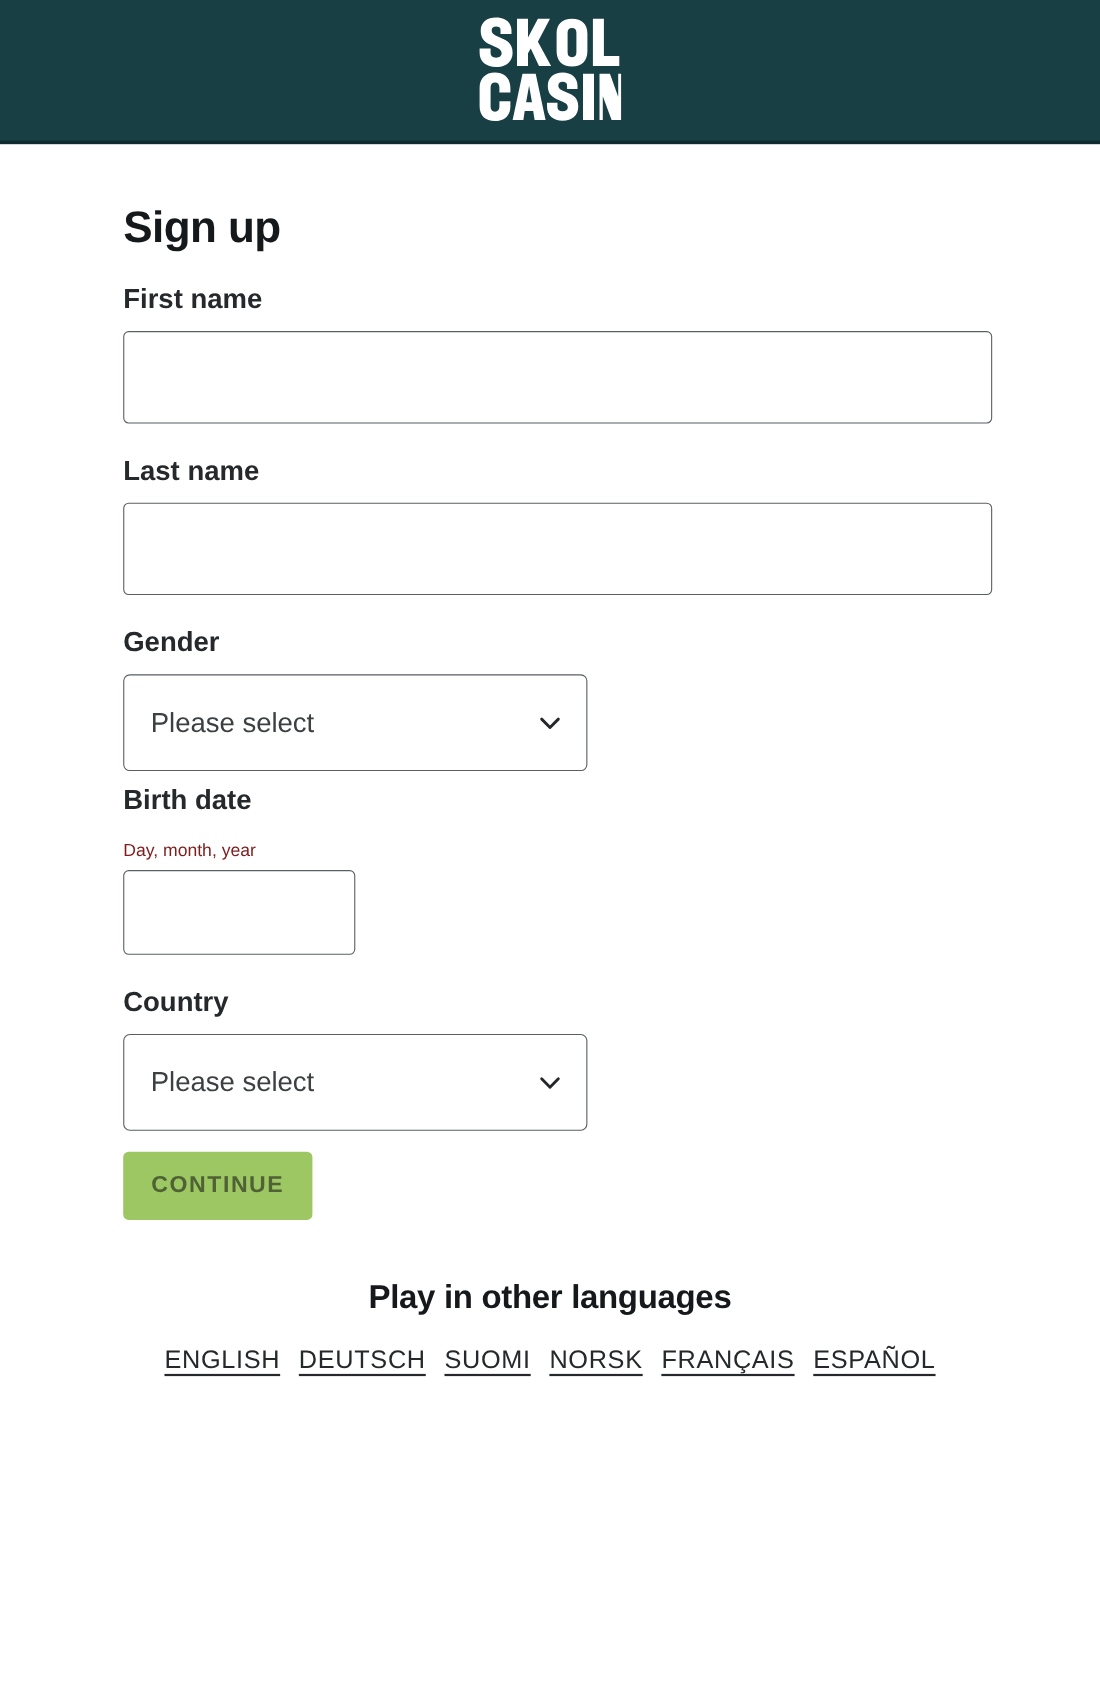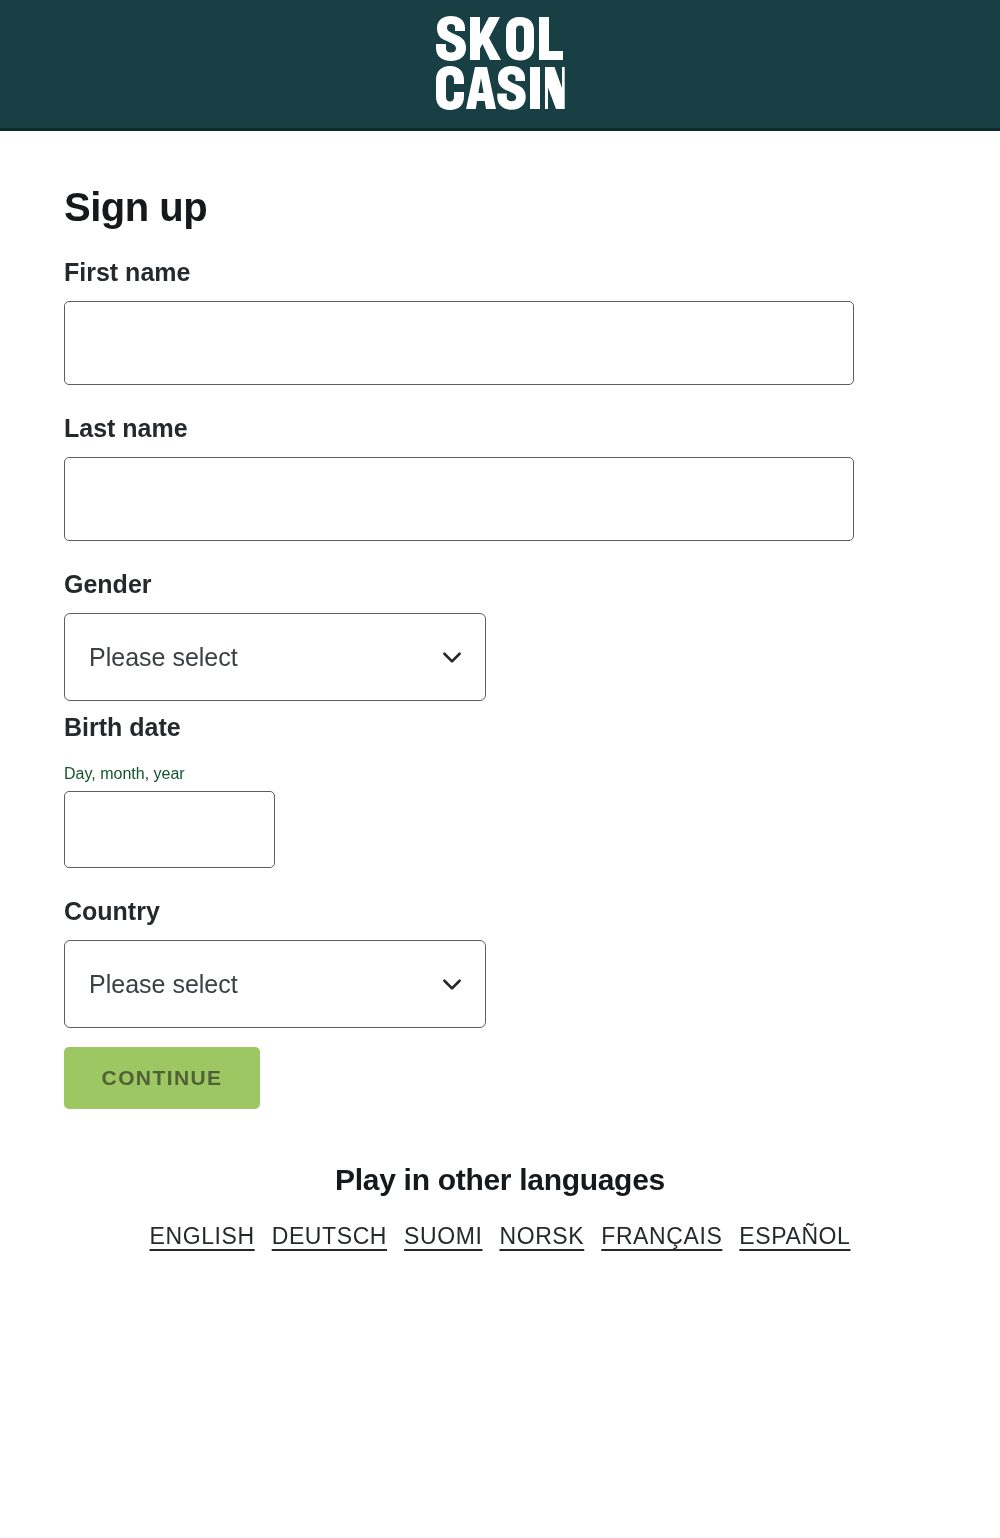--- a/index.html
+++ b/index.html
@@ -38,21 +38,21 @@
   }
   .logo svg { display: block; width: 130px; height: 96px; }
 
   
   .page {
     padding: 0 0 0 0;
     background: #ffffff;
   }
   .form-wrap {
     width: 1000px;
-    padding-left: 64px;
+    padding-left: 112px;
     padding-right: 110px;
   }
 
   .page-title {
     font-size: 40px;
     font-weight: bold;
     letter-spacing: -0.5px;
     color: #16191c;
     margin: 0;
     padding-top: 54px;
@@ -65,21 +65,21 @@
     font-size: 25px;
     font-weight: 700;
     color: #26292c;
     line-height: 1.2;
     margin-top: 28px;
     margin-bottom: 14px;
   }
 
   .sub-label {
     font-size: 16px;
-    color: #14532d;
+    color: #7f1d1d;
     line-height: 1.2;
     margin-top: 22px;
     margin-bottom: 8px;
   }
 
   .text-input {
     display: block;
     width: 790px;
     height: 84px;
     border: 1px solid #595f63;
@@ -122,21 +122,21 @@
     width: 26px;
     height: 26px;
     flex: 0 0 26px;
     display: block;
   }
   .chevron svg { display: block; width: 26px; height: 26px; }
 
   .continue-btn {
     display: inline-block;
     margin-top: 36px;
-    width: 196px;
+    width: 172px;
     height: 62px;
     background: #9cc763;
     border: none;
     border-radius: 5px;
     color: #4f6135;
     font-family: "Liberation Sans", sans-serif;
     font-size: 21px;
     font-weight: bold;
     letter-spacing: 1.4px;
     cursor: pointer;

